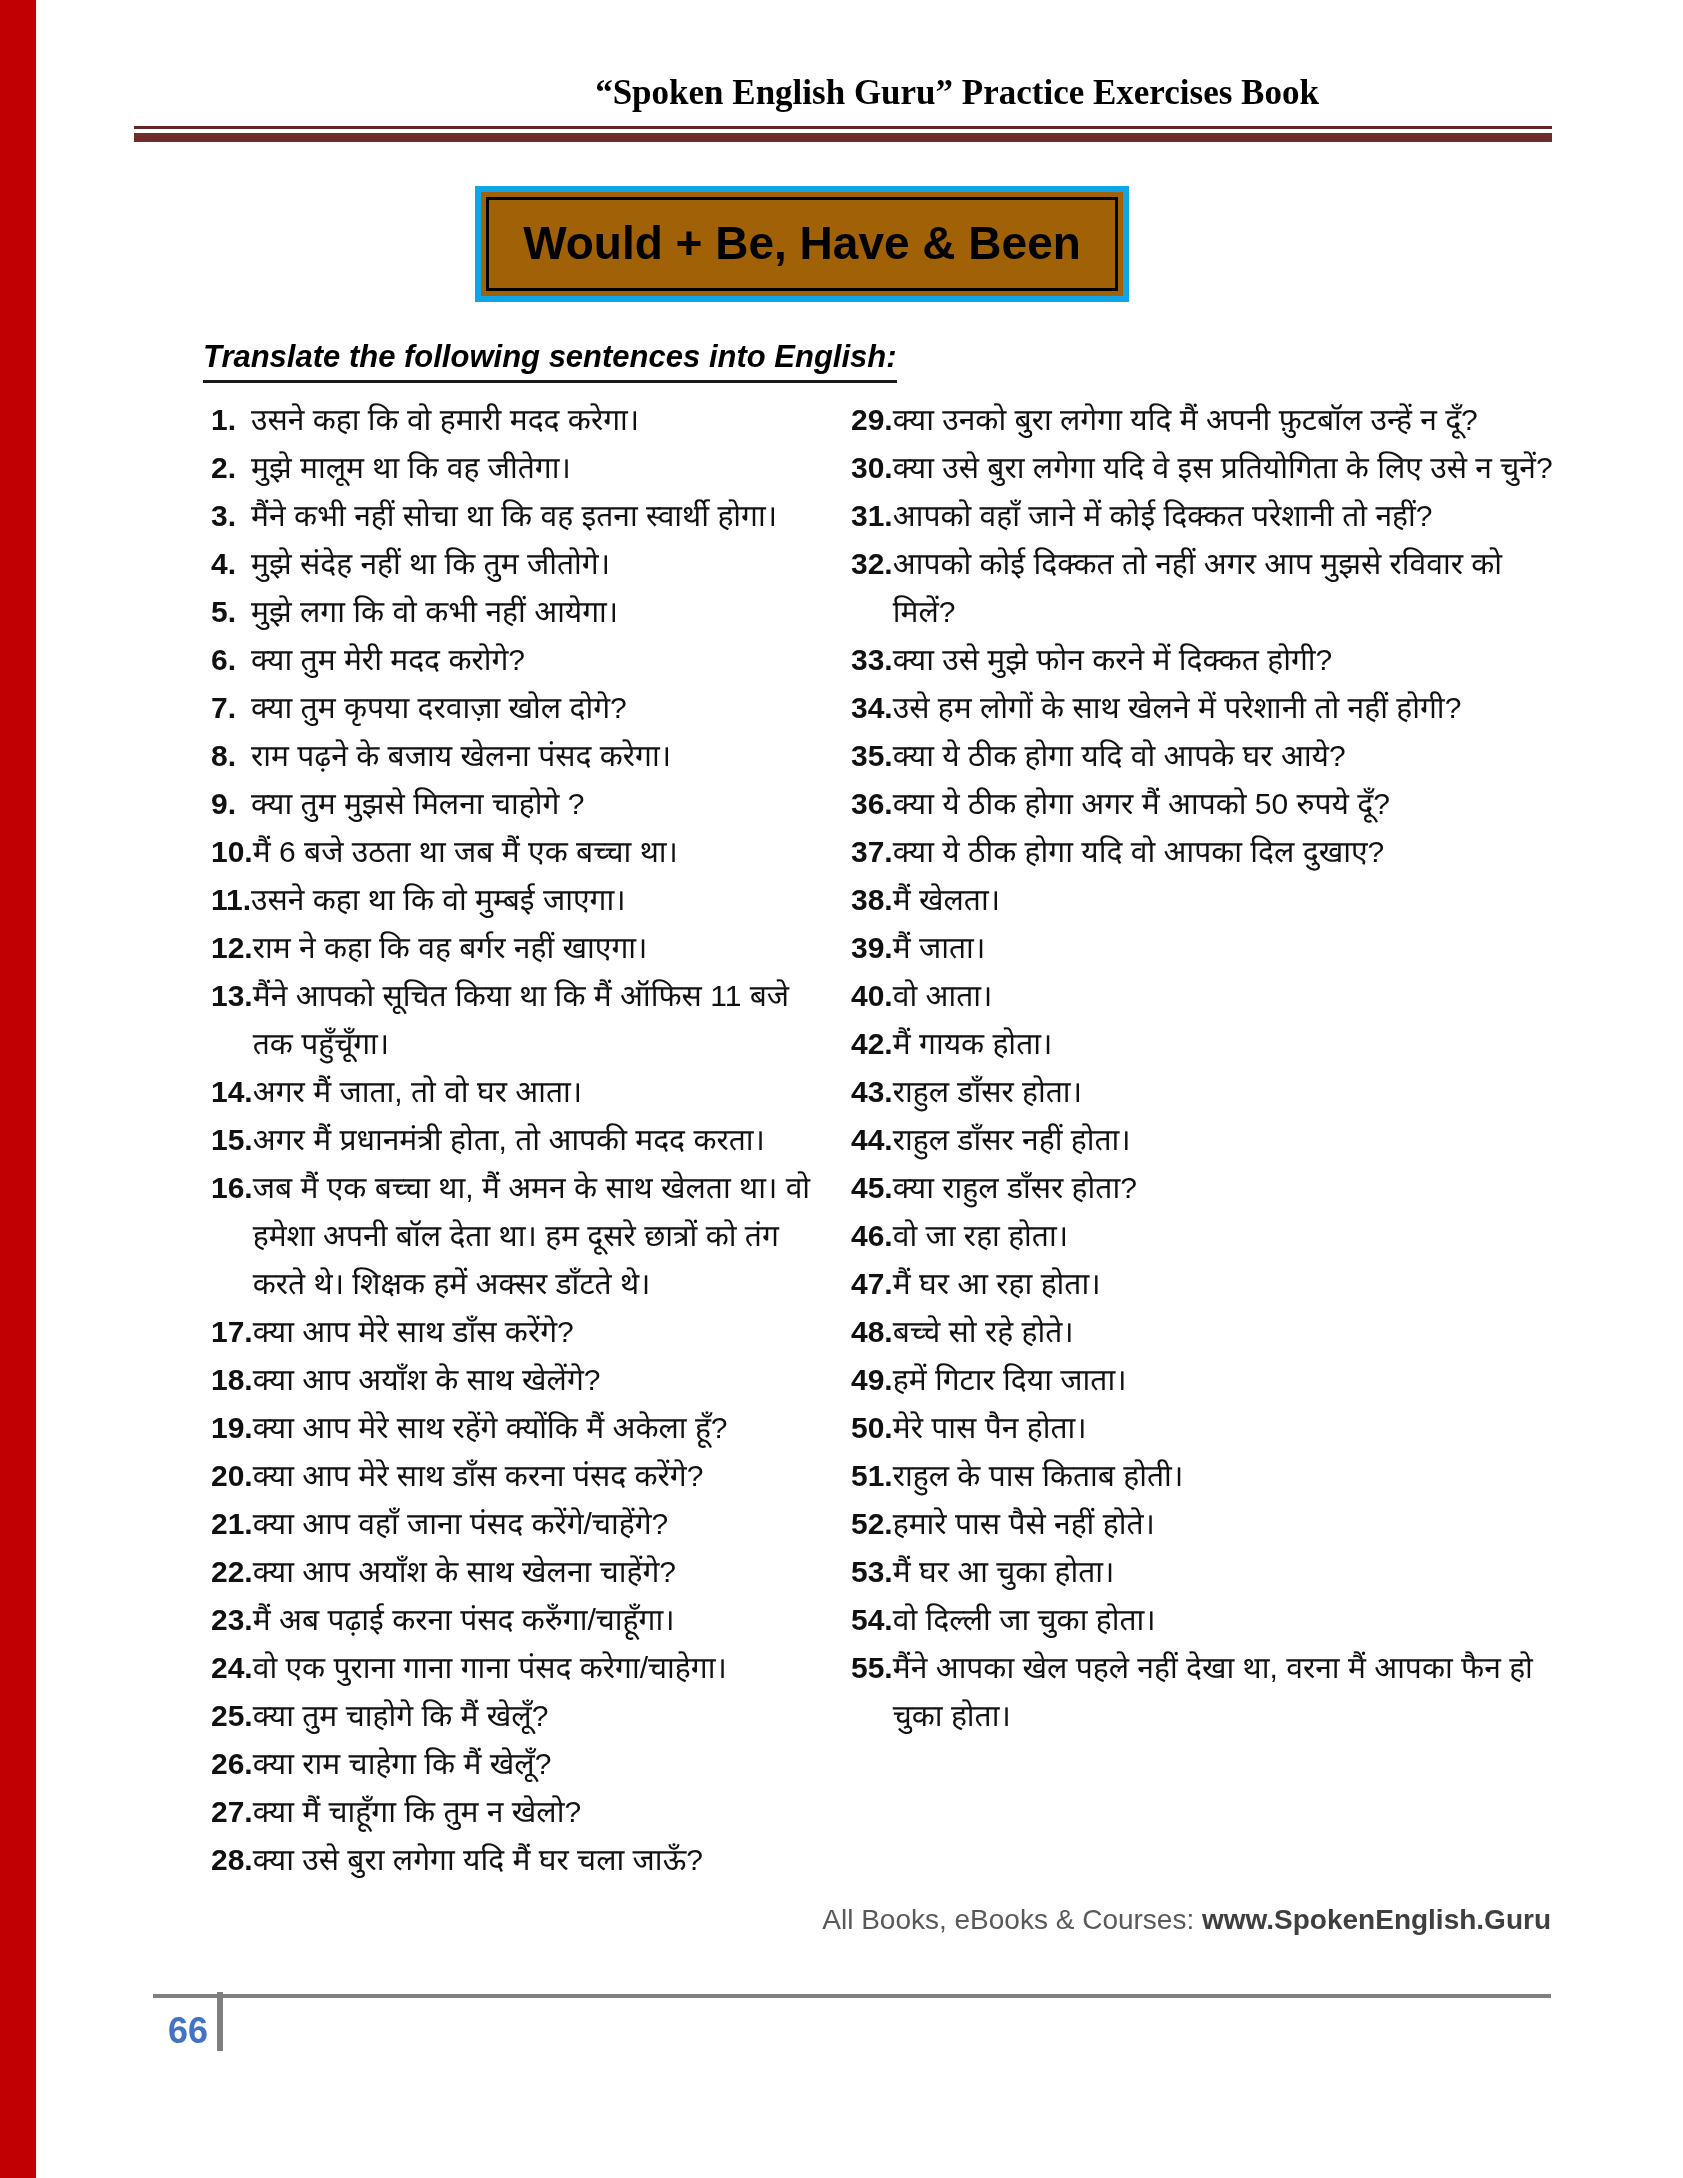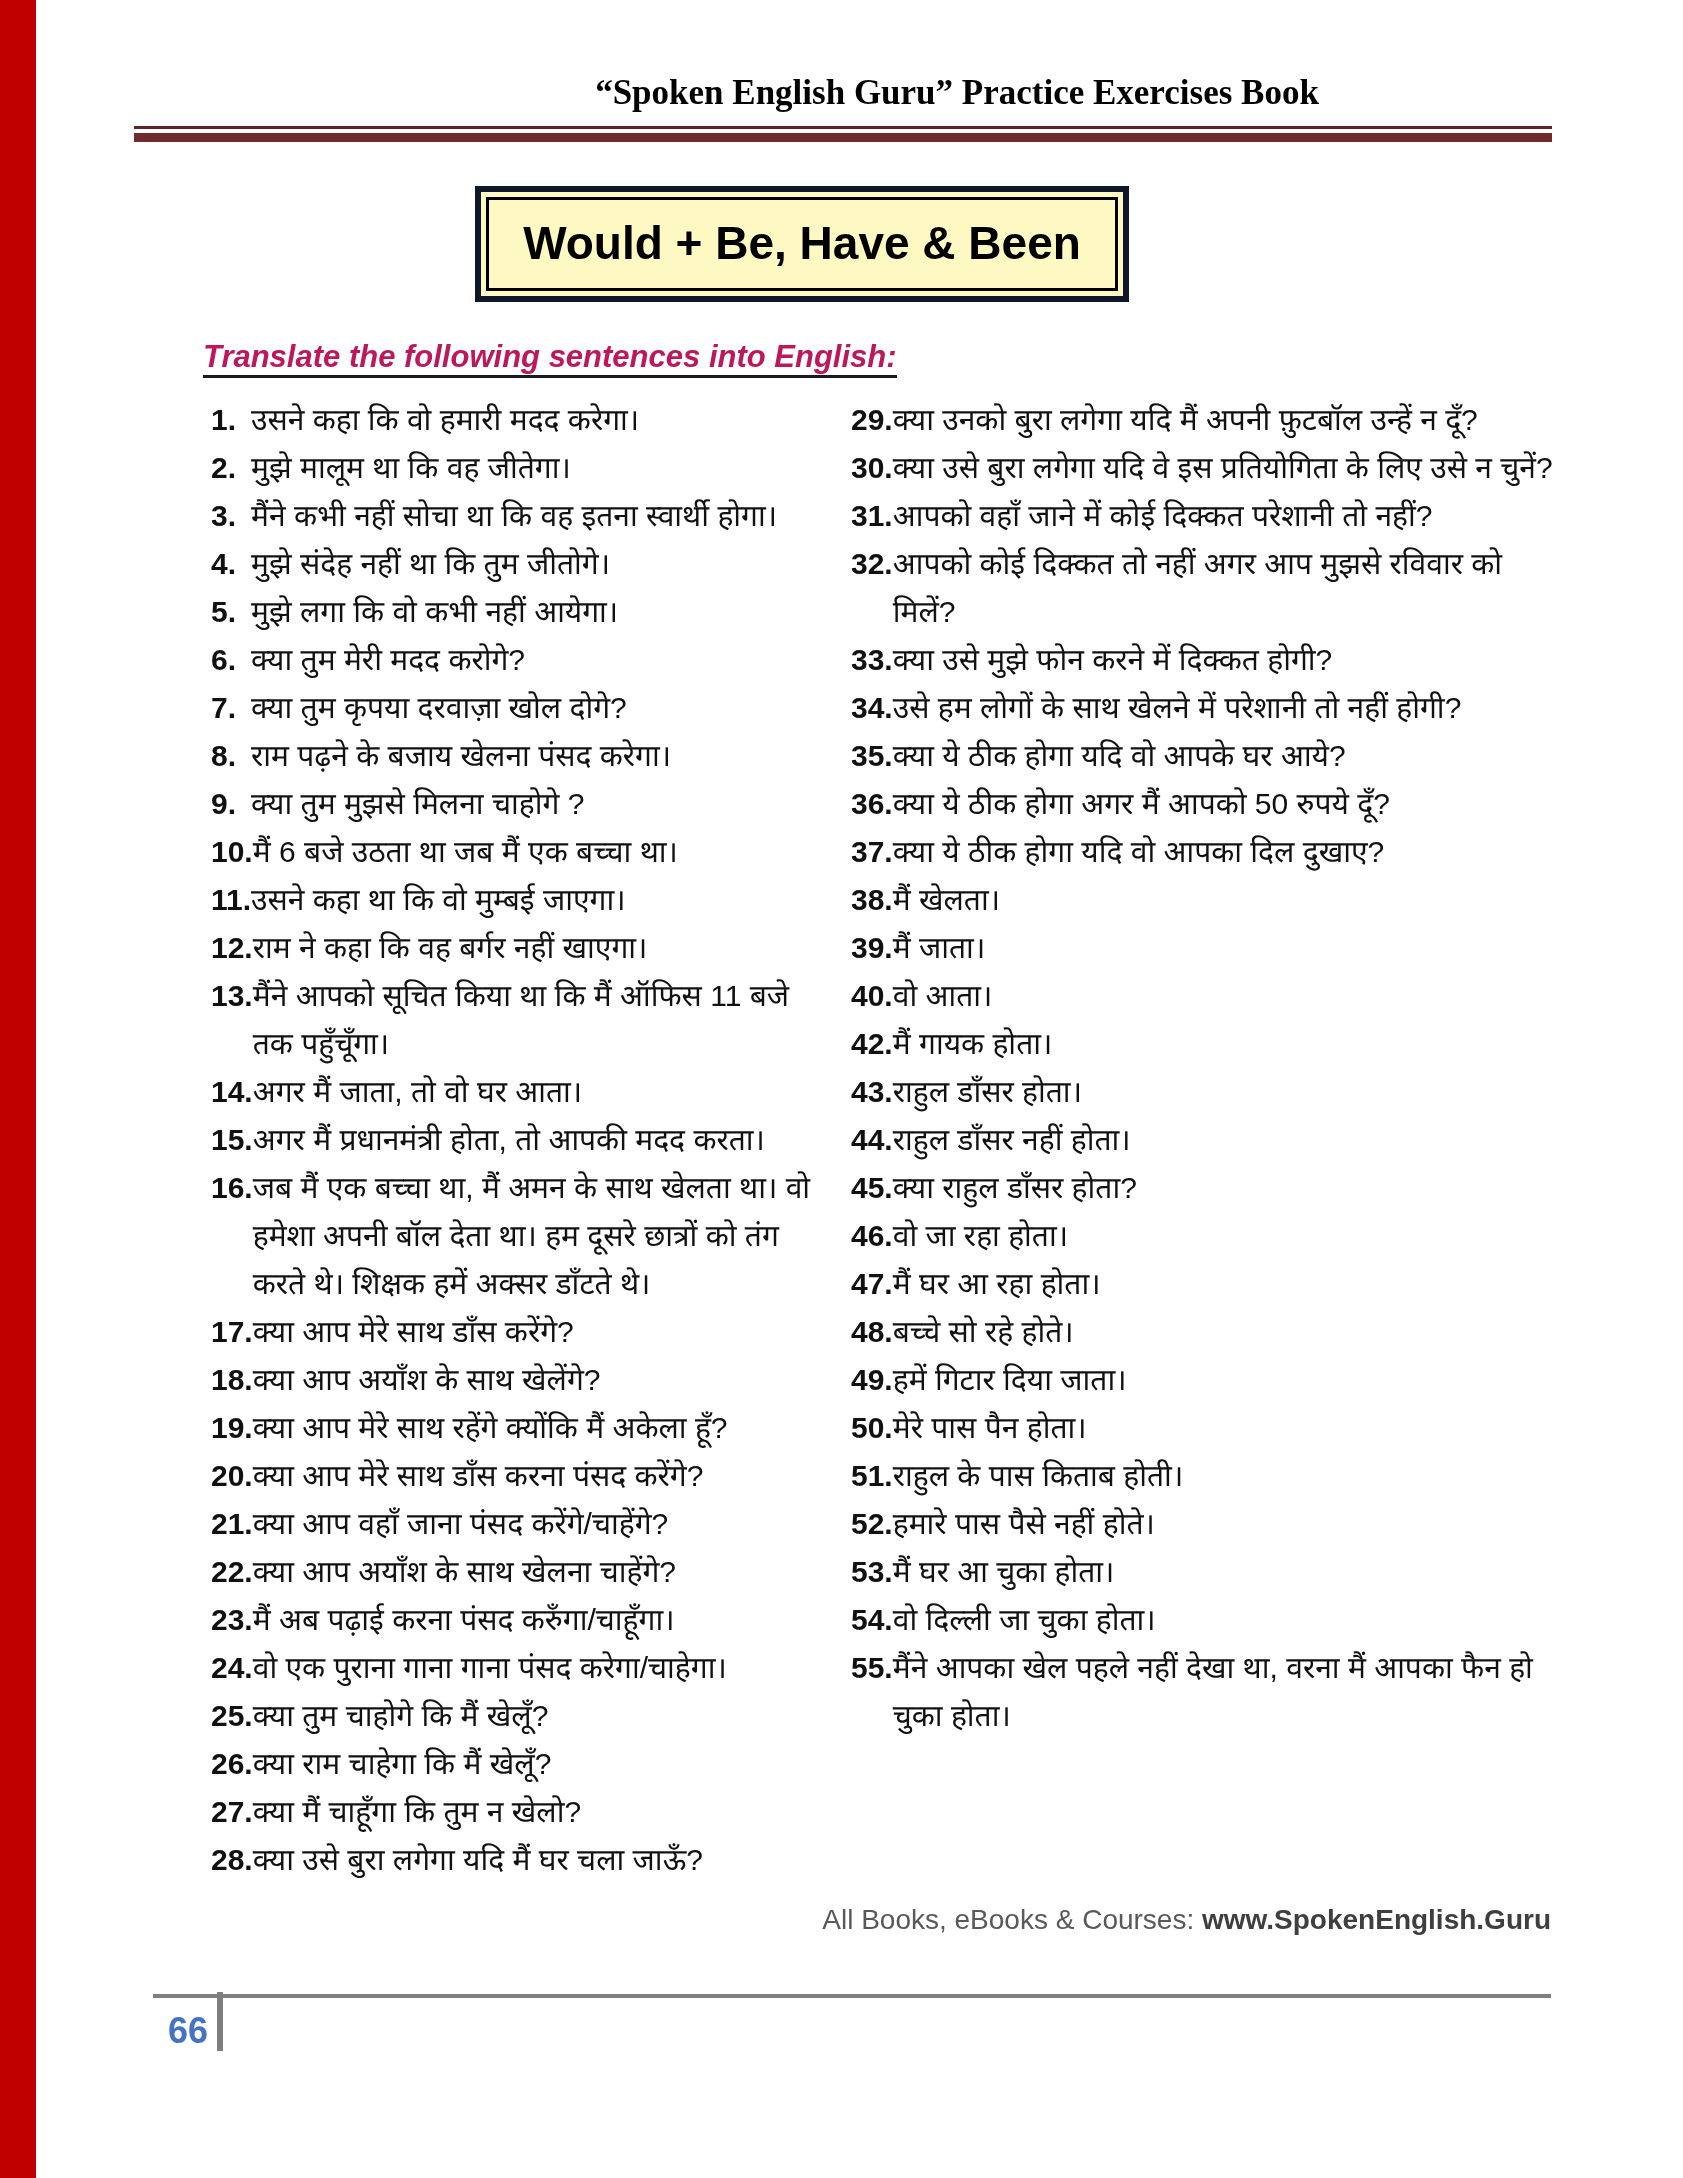--- a/index.html
+++ b/index.html
@@ -17,34 +17,34 @@
     font-size:35px;font-weight:bold;color:#000000;letter-spacing:0px;
   }
   .header-rule-thin{
     position:absolute;left:134px;top:126px;width:1418px;height:3px;background:#632423;
   }
   .header-rule-thick{
     position:absolute;left:134px;top:133px;width:1418px;height:9px;background:#6f2c2a;
   }
   .title-box{
     position:absolute;left:475px;top:186px;width:642px;
-    border:6px solid #0f172a;background:#fef9c3;
+    border:6px solid #0ea5e9;background:#a16207;
   }
   .title-box-inner{
     margin:5px;border:3px solid #000;
     padding:16px 10px 18px 10px;text-align:center;
   }
   .title-text{
     font-size:46px;font-weight:bold;color:#000;letter-spacing:0px;
     font-family:"Liberation Sans","DejaVu Sans",sans-serif;
   }
   .instruction{
     position:absolute;left:203px;top:339px;
-    font-size:31px;font-weight:bold;font-style:italic;color:#be185d;
-    border-bottom:3px solid #1a1a1a;
+    font-size:31px;font-weight:bold;font-style:italic;color:#000000;
+    border-bottom:3px solid #1a1a1a;padding-bottom:5px;
   }
   .column{
     position:absolute;top:396px;
   }
   .column.left{left:211px;width:600px;}
   .column.right{left:851px;width:707px;}
   .item{
     display:flex;align-items:flex-start;
     font-size:30px;line-height:48px;color:#111;
   }

